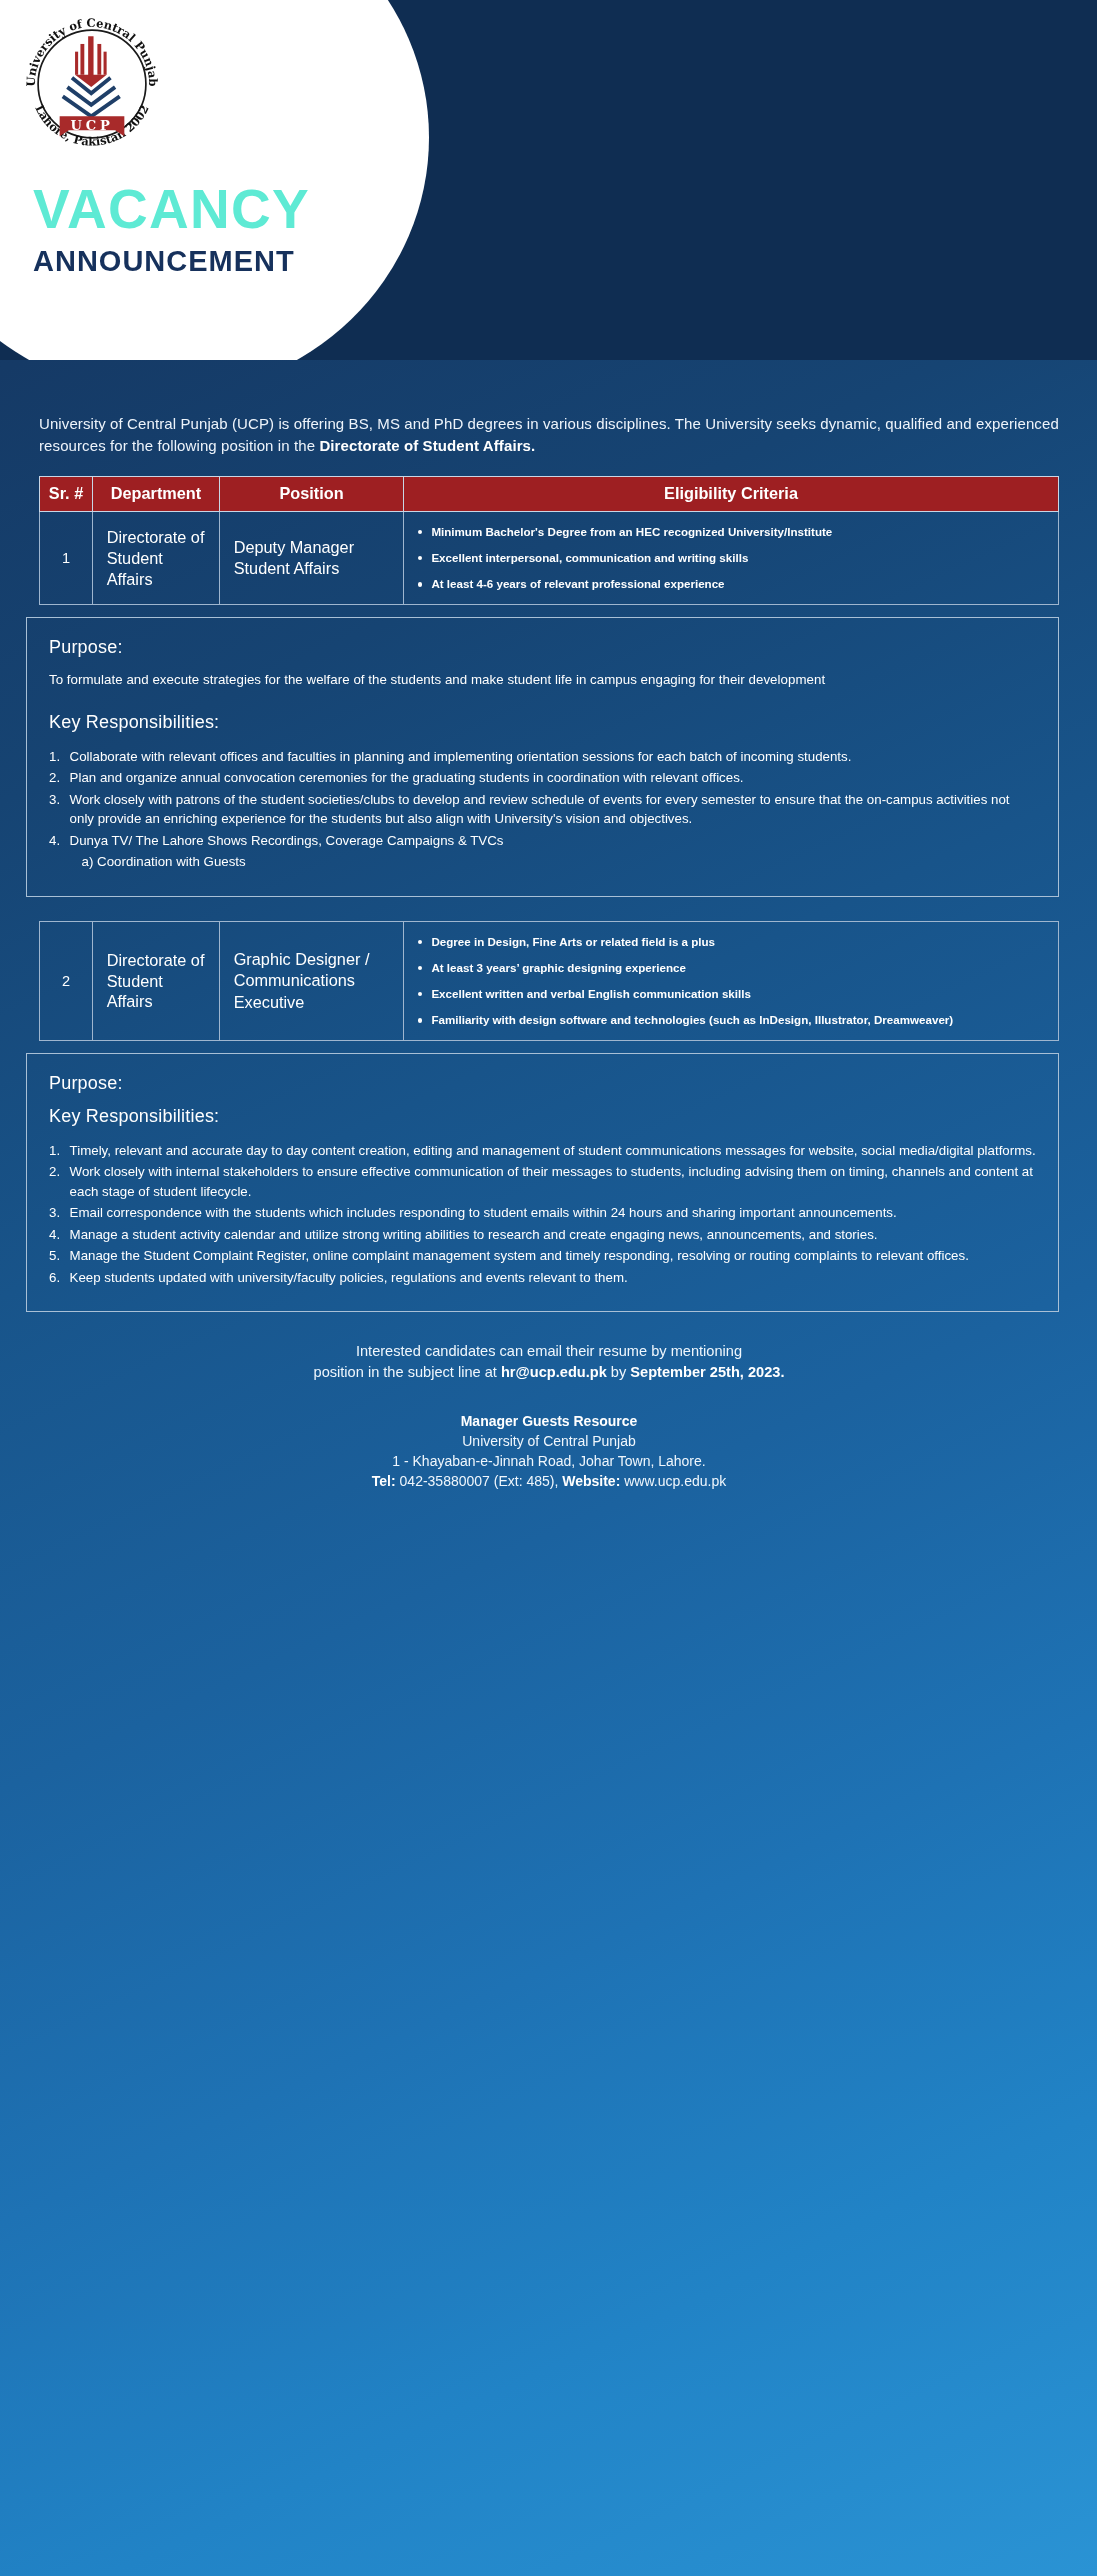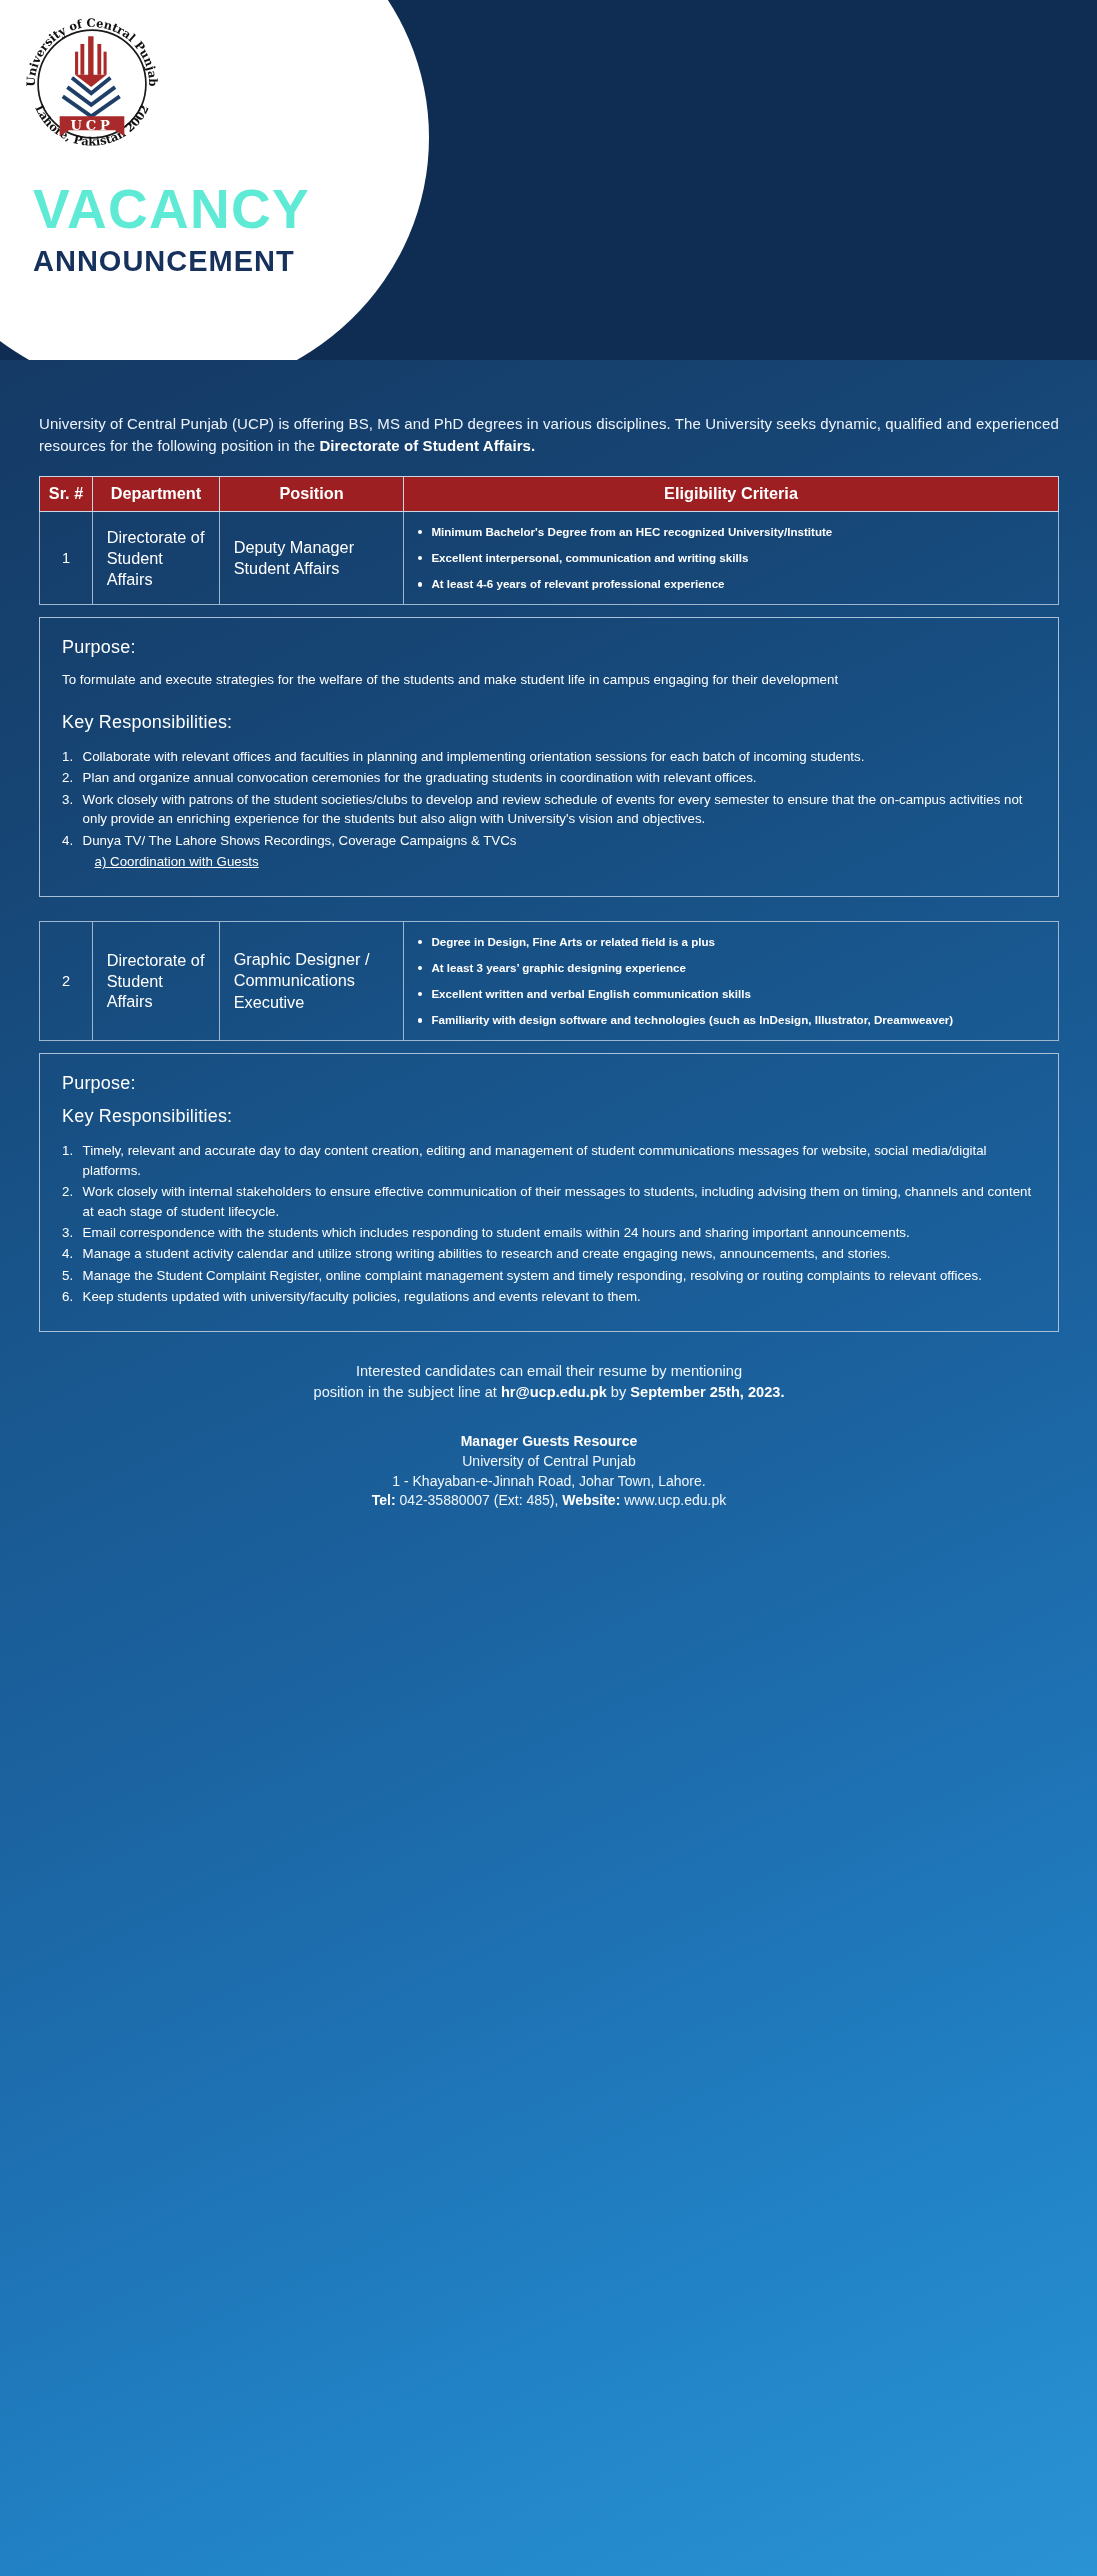--- a/index.html
+++ b/index.html
@@ -142,21 +142,21 @@
     left: 0;
     top: 6px;
     width: 4.3px;
     height: 4.3px;
     border-radius: 50%;
     background: #ffffff;
   }
 
   
   .panel {
-    margin: 12px 39px 0 39px;
+    margin: 12px 39px 0 26px;
     border: 0.9px solid #a9c0d6;
     padding: 19px 22px 22px 22px;
     color: #ffffff;
   }
 
   .panel h3 {
     font-size: 18px;
     font-weight: 400;
     margin-bottom: 12px;
     letter-spacing: 0.2px;
@@ -187,21 +187,21 @@
     content: counter(respc) ".";
     position: absolute;
     left: 0;
     top: 0;
   }
   ul.sublist {
     list-style: none;
     margin-top: 1.7px;
     padding-left: 12px;
   }
-  ul.sublist li { margin-bottom: 0.9px; text-decoration: underline; }
+  ul.sublist li { margin-bottom: 0.9px; }
 
   
   .footer {
     margin: 29px 39px 0 39px;
     text-align: center;
     color: #f0f7fd;
   }
 
   .footer .apply {
     font-size: 14.6px;

